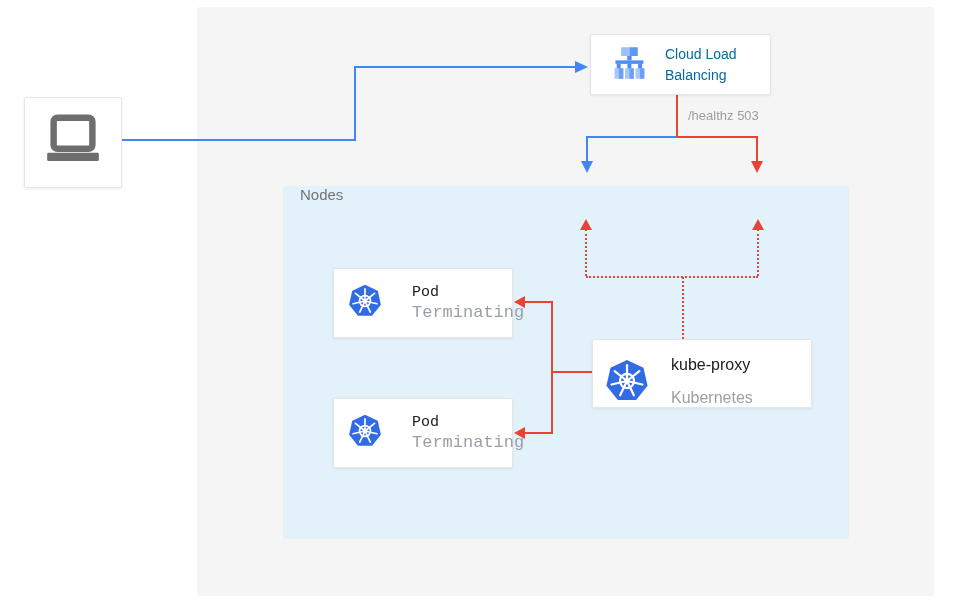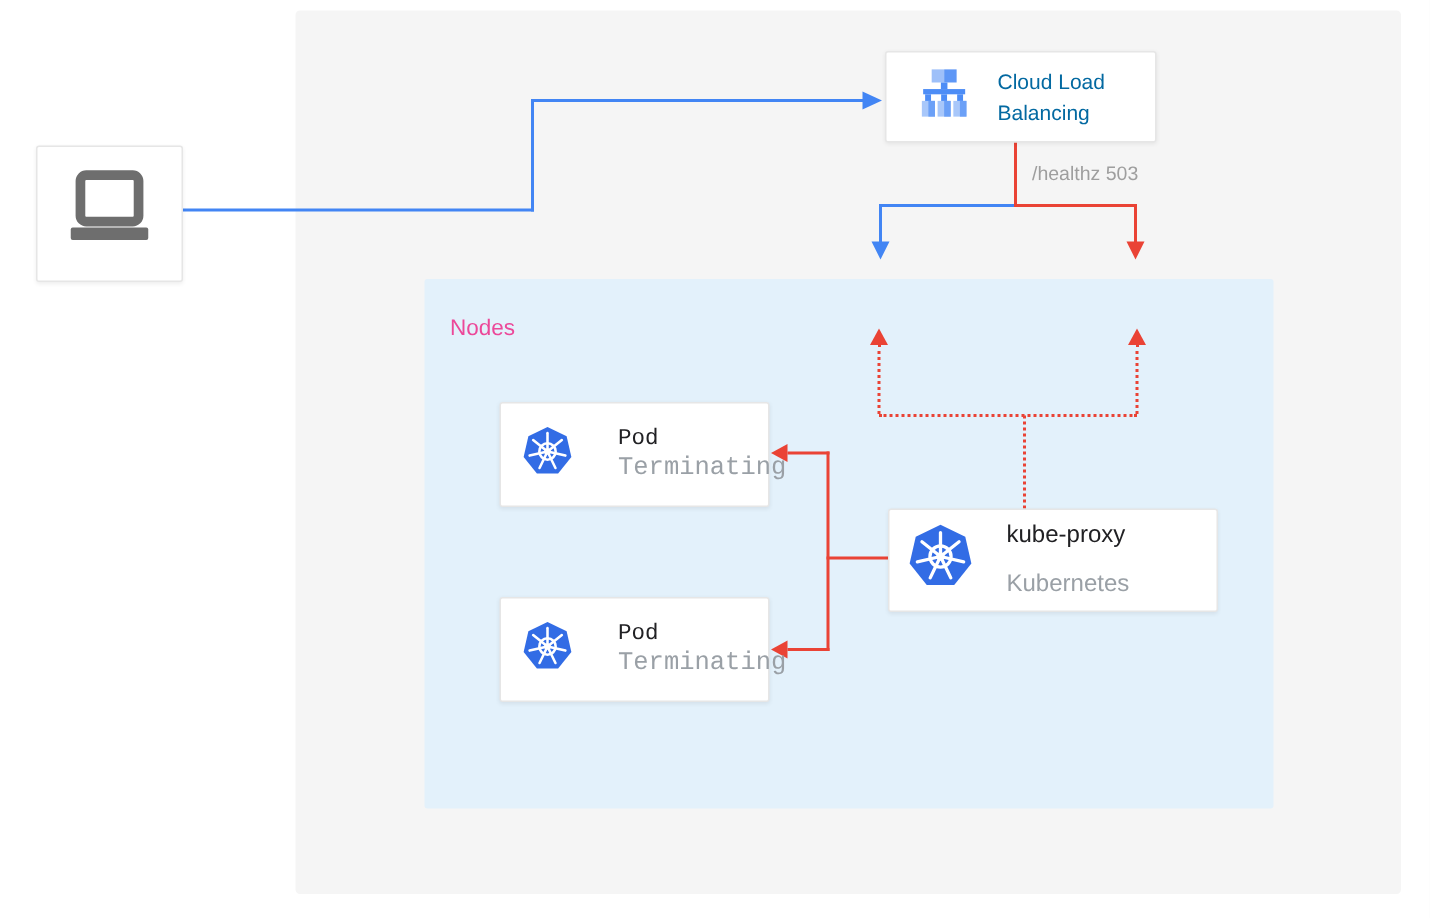--- a/index.html
+++ b/index.html
@@ -10,22 +10,22 @@
   }
   .panel {
     position:absolute; left:197px; top:7px; width:737px; height:589px;
     background:var(--panel_gray,#f5f5f5); border-radius:3px;
   }
   .nodes-container {
     position:absolute; left:283px; top:186px; width:566px; height:353px;
     background:var(--nodes_blue,#e3f1fb); border-radius:2px;
   }
   .nodes-label {
-    position:absolute; left:300px; top:210px;
-    font-size:15px; color:#ec4899;
+    position:absolute; left:300px; top:186px;
+    font-size:15px; color:#737373;
   }
   .box {
     position:absolute; background:#fff;
     border:1px solid var(--box_border,#e6e6e6); border-radius:2px;
     box-shadow:0 1px 3px rgba(0,0,0,.07);
     box-sizing:border-box; display:flex; align-items:center;
   }
   .laptop-box { left:24px; top:97px; width:98px; height:91px; justify-content:center; }
   .clb-box { left:590px; top:34px; width:181px; height:61px; }
   .clb-box .icon { margin-left:17px; }
@@ -33,21 +33,21 @@
   .port-box { top:173px; width:150px; height:44px; justify-content:center; }
   .port-label { font-size:15px; font-weight:bold; color:#1d1d1f; text-align:center; line-height:1.3; width:116px; }
   .nodeport-box { left:511px; }
   .healthcheck-box { left:683px; }
   .pod-box { left:333px; width:180px; height:70px; }
   .pod1 { top:268px; } .pod2 { top:398px; }
   .pod-box .icon { margin-left:14px; }
   .pod-text { margin-left:30px;font-family:Liberation Mono, monospace; }
   .pod-title { font-size:15px; color:#212124; }
   .pod-status { font-size:17px; color:var(--text_gray,#9aa0a6); margin-top:2px; }
-  .kp-box { left:592px; top:339px; width:220px; height:69px; }
+  .kp-box { left:592px; top:339px; width:220px; height:69px;align-items:flex-end; }
   .kp-box .icon { margin-left:12px; }
   .kp-text { margin-left:22px; }
   .kp-title { font-size:16px; color:#212124; }
   .kp-subtitle { font-size:16px; color:var(--text_gray,#9aa0a6); margin-top:15px; }
 
   .hline, .vline { position:absolute; }
   .hline { height:2px; } .vline { width:2px; }
   .blue { background:var(--blue,#4285f4); }
   .red { background:var(--red,#ea4335); }
   .dotted-v { position:absolute; width:0; border-left:2px dotted var(--red,#ea4335); }

